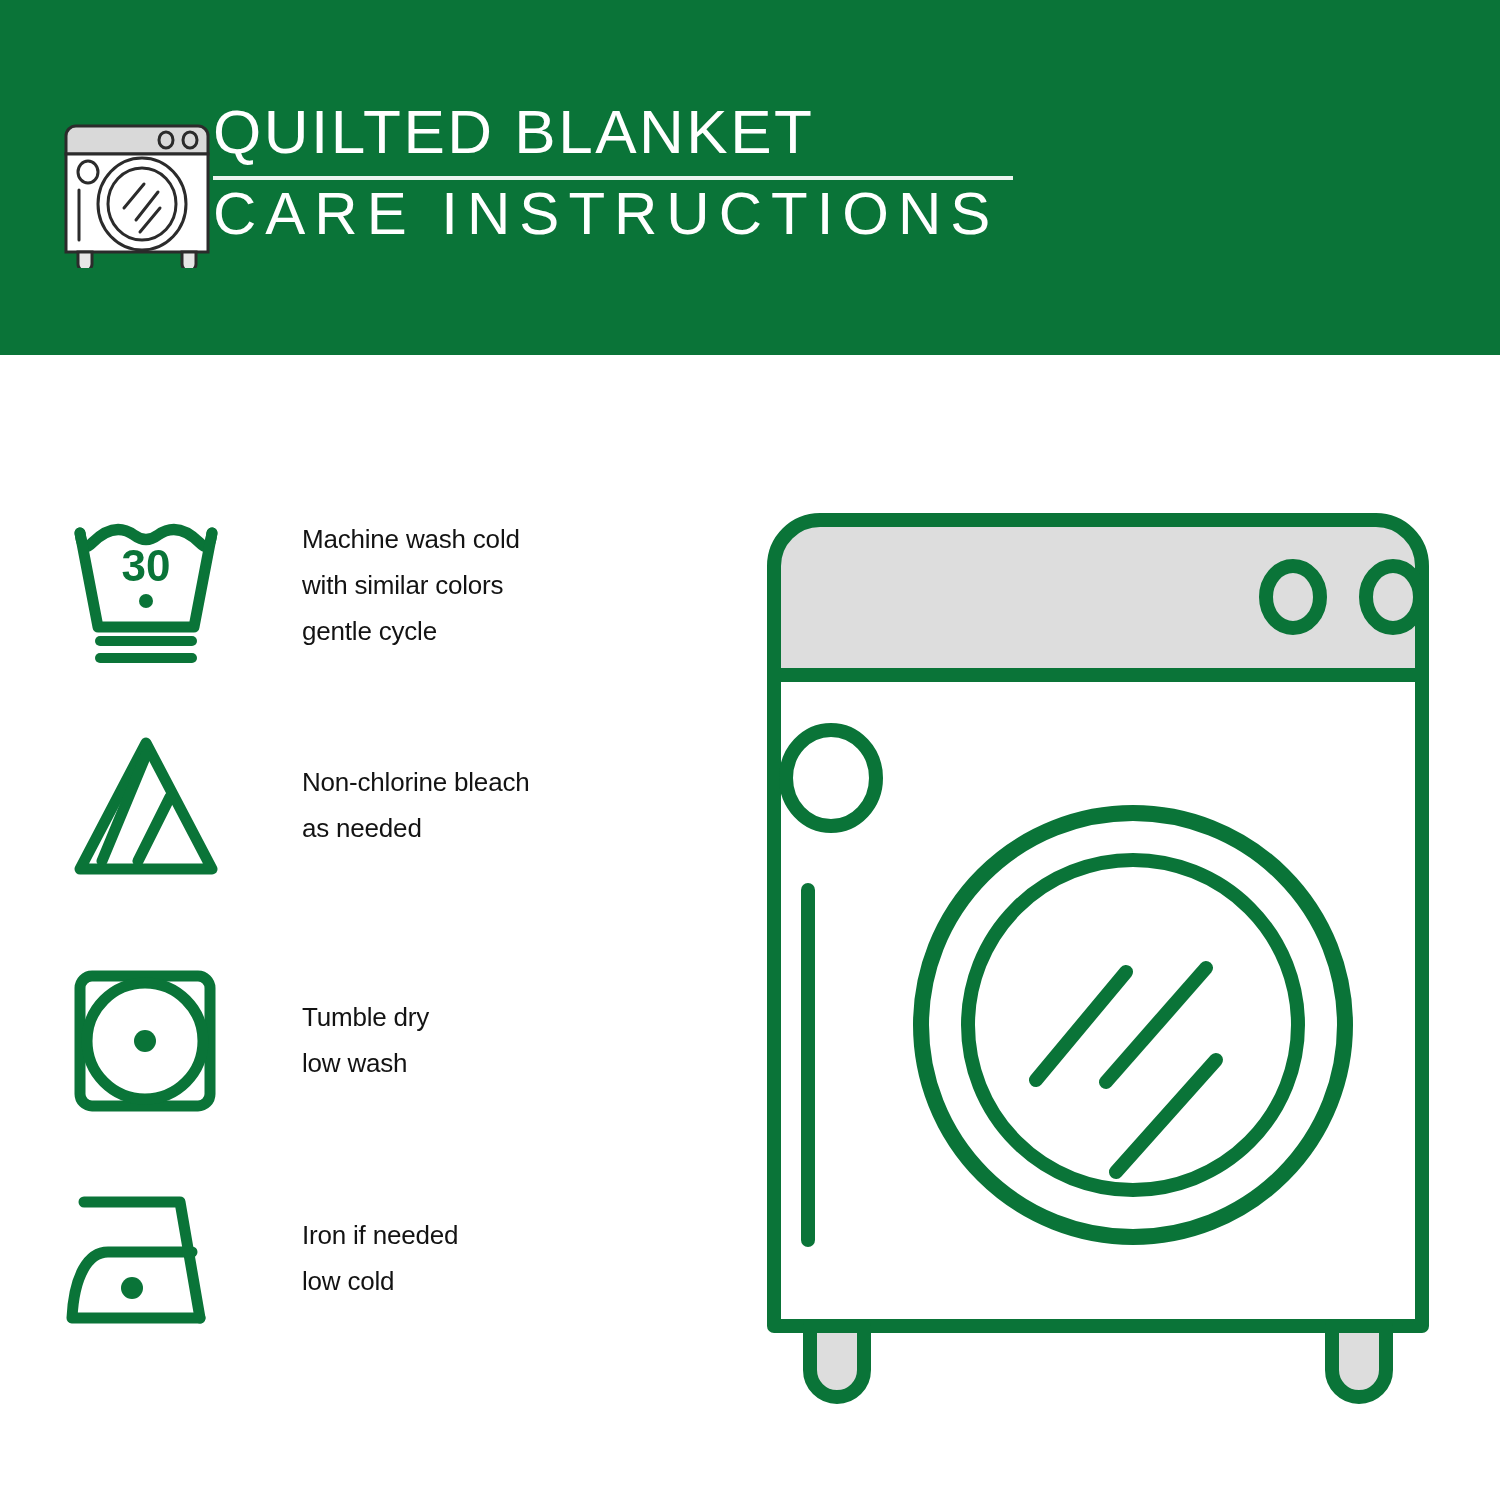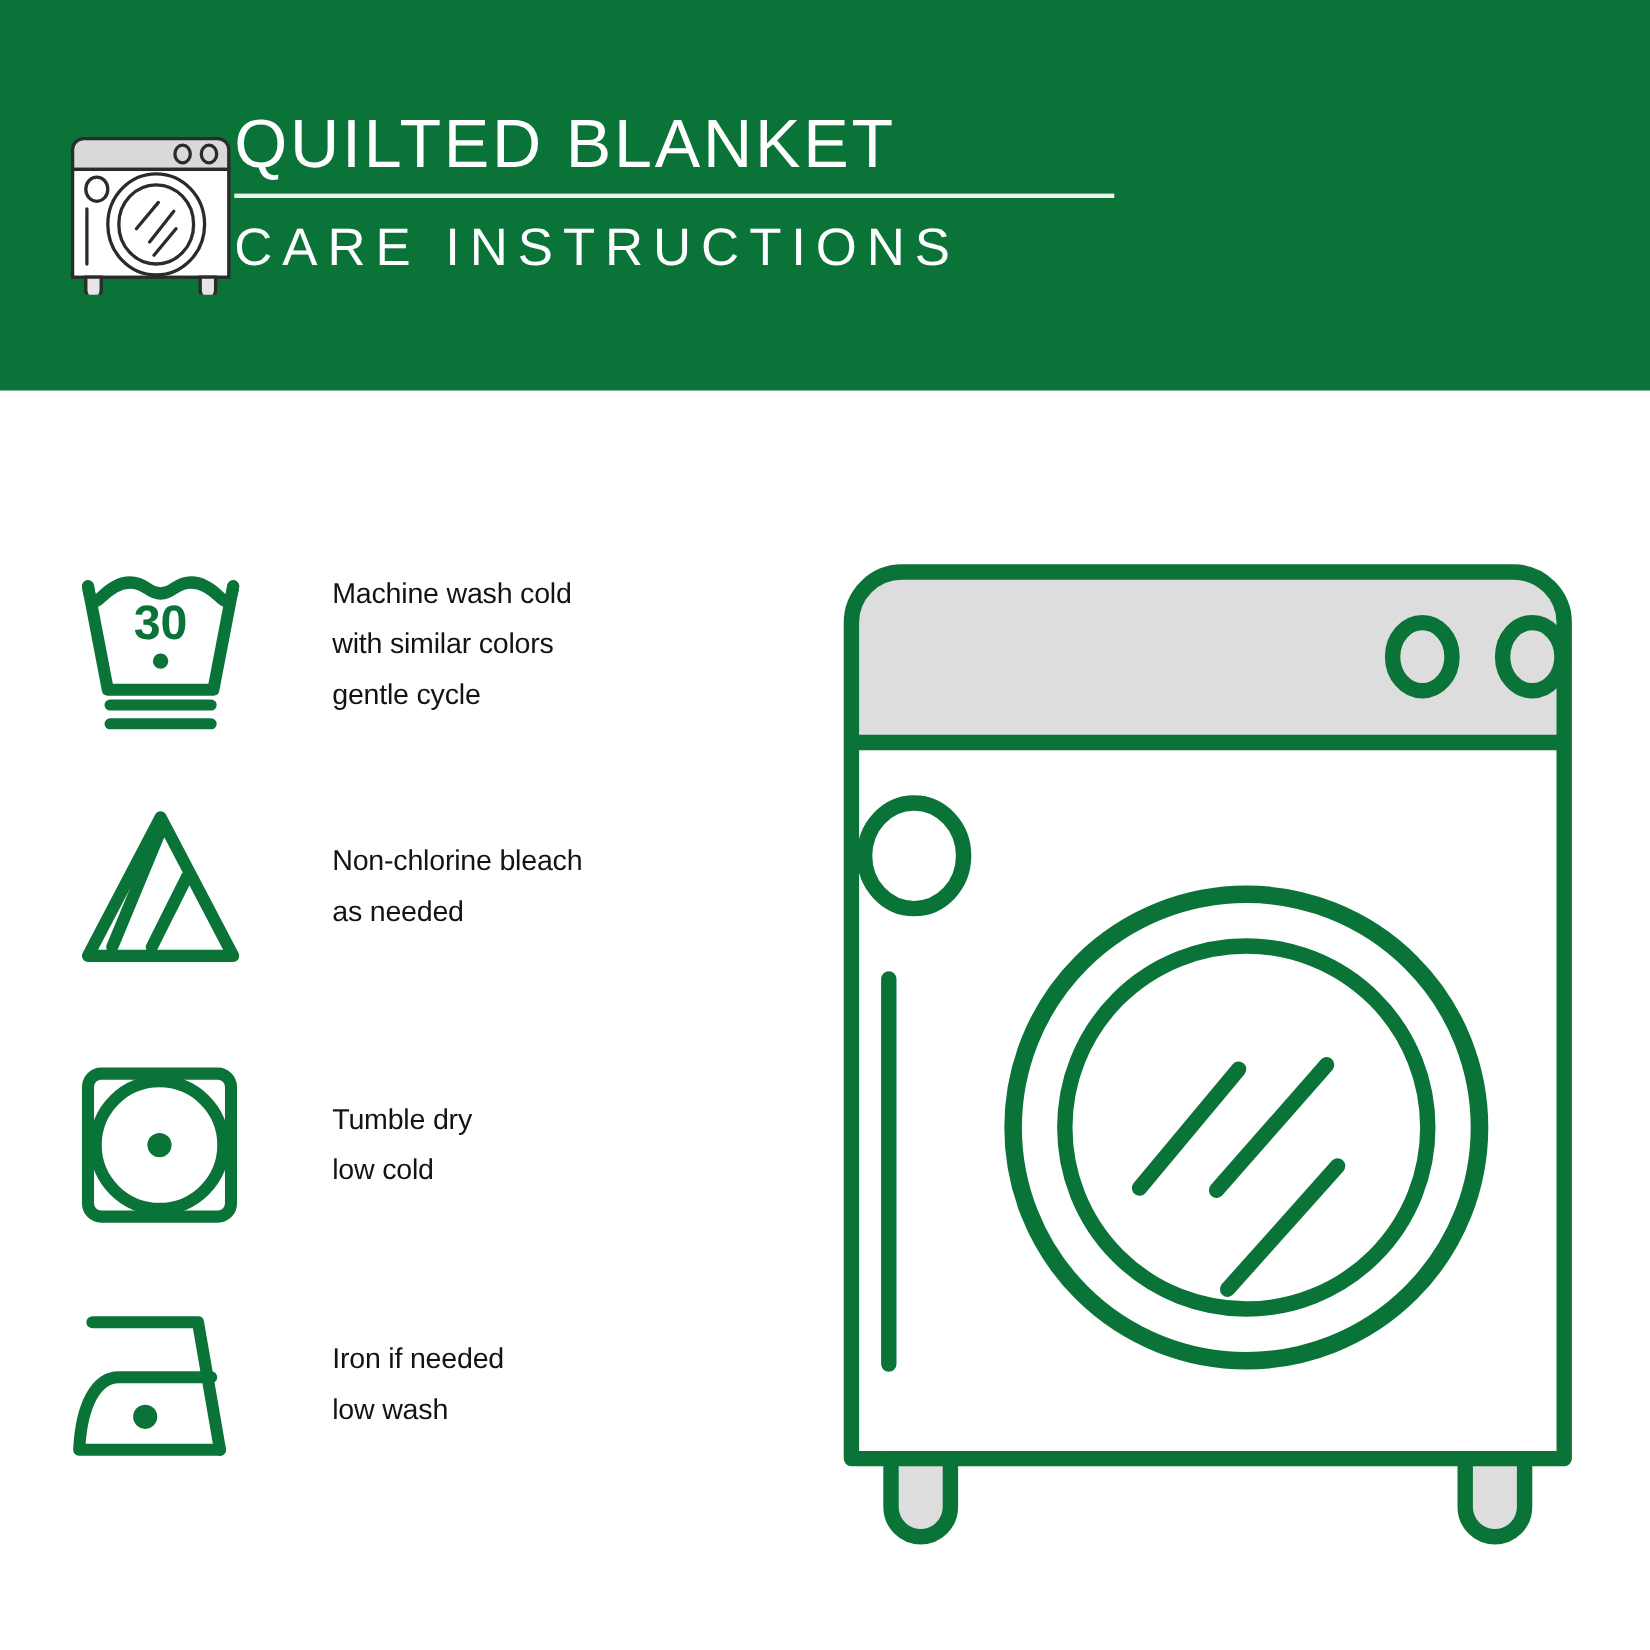--- a/index.html
+++ b/index.html
@@ -30,23 +30,22 @@
     font-weight:400;
     letter-spacing:2.5px;
     white-space:nowrap;
     font-family:"Liberation Sans", sans-serif;
   }
   .title-rule{
     margin-top:8px;
     width:800px;height:4px;background:#ffffff;opacity:.92;
   }
   .title-sub{
-    margin-top:12px;
     color:#ffffff;
-    font-size:48px;
+    font-size:60px;
     line-height:68px;
     font-weight:400;
     letter-spacing:9px;
     white-space:nowrap;
     font-family:"Liberation Sans", sans-serif;
   }
 
   
   .care-list{
     position:absolute;left:62px;top:505px;width:660px;
@@ -159,36 +158,36 @@
 
     <div class="care-row r2">
       <div class="care-symbol">
         <svg width="175" height="160" viewBox="0 0 175 160" xmlns="http://www.w3.org/2000/svg">
           <rect x="18" y="16" width="130" height="130" rx="12" ry="12" fill="none" stroke="#0a7438" stroke-width="11"></rect>
           <circle cx="83" cy="81" r="58" fill="none" stroke="#0a7438" stroke-width="11"></circle>
           <circle cx="83" cy="81" r="11" fill="#0a7438"></circle>
         </svg>
       </div>
       <div class="care-text">Tumble dry
+low wash</div>
+    </div>
+
+    <div class="care-row r3">
+      <div class="care-symbol">
+        <svg width="175" height="160" viewBox="0 0 175 160" xmlns="http://www.w3.org/2000/svg">
+
+          <path d="M22 24 H118 L138 140" fill="none" stroke="#0a7438" stroke-width="11" stroke-linecap="round" stroke-linejoin="round"></path>
+
+          <path d="M130 74 H46 C26 74 12 98 10 140 H138" fill="none" stroke="#0a7438" stroke-width="11" stroke-linecap="round" stroke-linejoin="round"></path>
+
+          <circle cx="70" cy="110" r="11" fill="#0a7438"></circle>
+        </svg>
+      </div>
+      <div class="care-text">Iron if needed
 low cold</div>
-    </div>
-
-    <div class="care-row r3">
-      <div class="care-symbol">
-        <svg width="175" height="160" viewBox="0 0 175 160" xmlns="http://www.w3.org/2000/svg">
-
-          <path d="M22 24 H118 L138 140" fill="none" stroke="#0a7438" stroke-width="11" stroke-linecap="round" stroke-linejoin="round"></path>
-
-          <path d="M130 74 H46 C26 74 12 98 10 140 H138" fill="none" stroke="#0a7438" stroke-width="11" stroke-linecap="round" stroke-linejoin="round"></path>
-
-          <circle cx="70" cy="110" r="11" fill="#0a7438"></circle>
-        </svg>
-      </div>
-      <div class="care-text">Iron if needed
-low wash</div>
     </div>
 
   </div>
 
   <div class="washer">
     <svg width="700" height="920" viewBox="0 0 700 920" xmlns="http://www.w3.org/2000/svg">
 
       <path d="M26 175 V66 A46 46 0 0 1 72 20 H628 A46 46 0 0 1 674 66 V175 Z" fill="#dddddd"></path>
 
       <path d="M26 826 V66 A46 46 0 0 1 72 20 H628 A46 46 0 0 1 674 66 V826 Z" fill="none" stroke="#0a7438" stroke-width="14" stroke-linejoin="round"></path>

